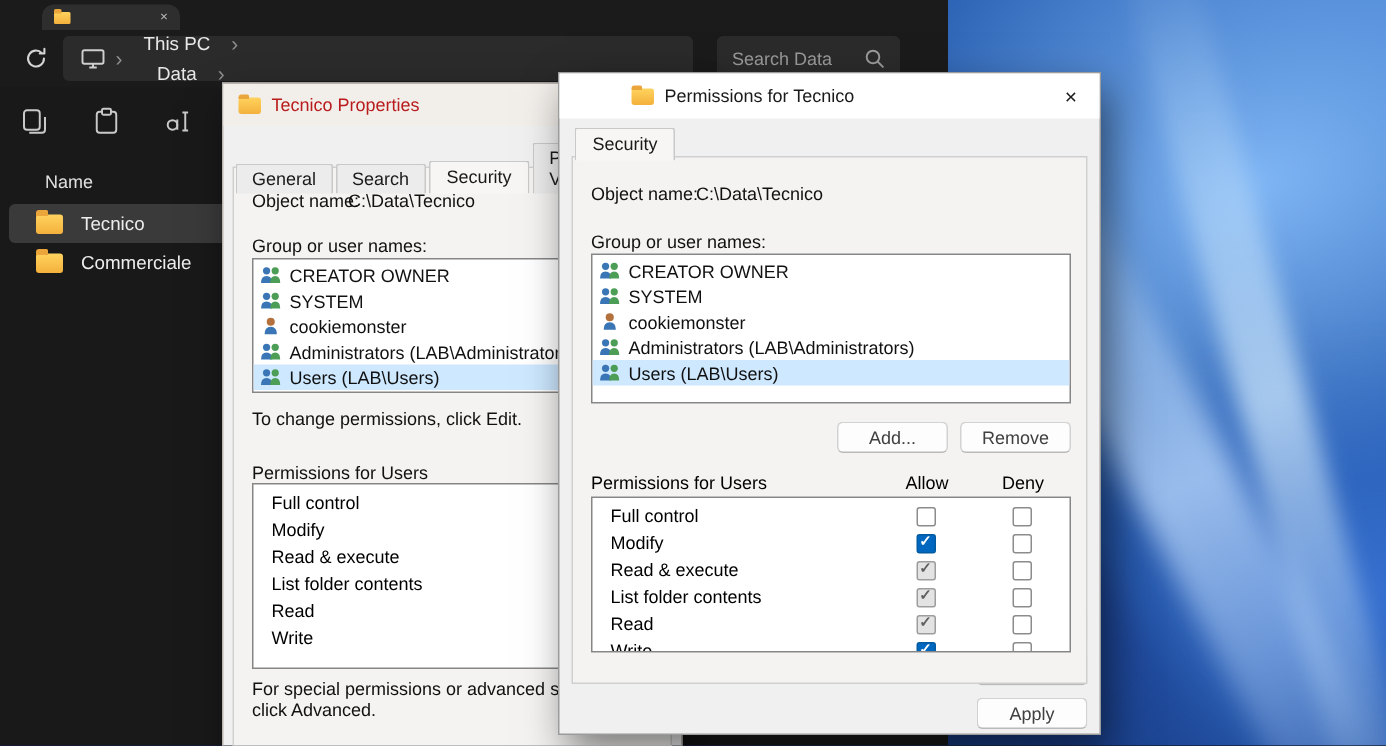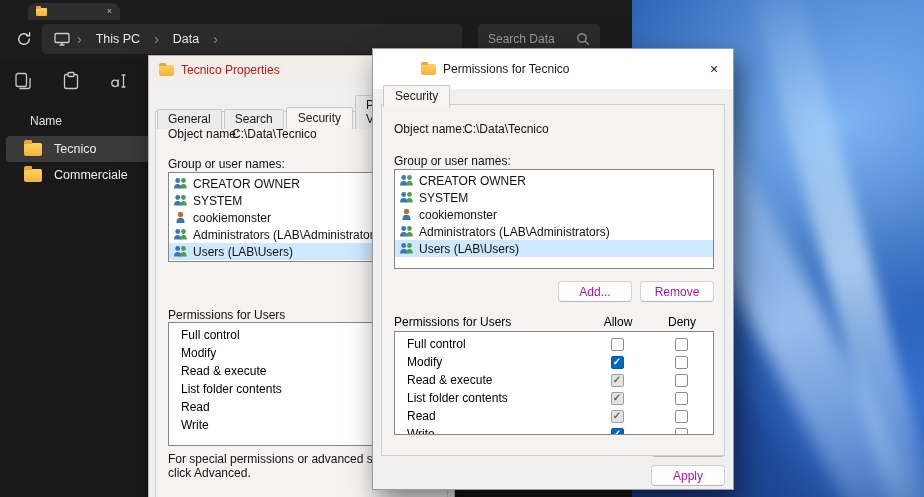--- a/index.html
+++ b/index.html
@@ -19,21 +19,21 @@
   .tabstrip { height:20px; background:#1b1b1b; position:relative; }
   .wtab { position:absolute; left:28px; top:3px; width:92px; height:17px; background:#2e2e2e; border-radius:8px 8px 0 0; display:flex; align-items:center; justify-content:space-between; padding:0 8px; }
   .mini-folder { width:11px; height:8px; background:linear-gradient(#ffd35e,#f3b13c); border-radius:1px; position:relative; }
   .mini-folder::before { content:""; position:absolute; top:-2px; left:0; width:5px; height:3px; background:#eaa63a; border-radius:1px 1px 0 0; }
   .tab-close { color:#b5b5b5; font-size:9px; line-height:1; }
   .tab-close::before { content:"×"; }
 
   .addressbar { height:38px; background:#1b1b1b; display:flex; align-items:center; padding:0 10px; }
   .icon-btn { width:28px; height:28px; display:flex; align-items:center; justify-content:center; border-radius:4px; flex:none; }
   .breadcrumb { width:420px; height:30px; background:#2b2b2b; border-radius:4px; display:flex; align-items:center; padding:0 12px; margin-left:4px; color:#e8e8e8; font-size:12.5px; }
-  .crumbs { display:flex; align-items:center; }
+  .crumbs { display:flex; align-items:center;flex-direction:column; }
   .crumb { display:flex; align-items:center; }
   .crumb-label { padding:3px 9px; border-radius:3px; cursor:default; white-space:nowrap; }
   .chev { color:#8f8f8f; font-size:14px; padding:0 5px; line-height:1; }
   .chev::before { content:"›"; }
   .pc-icon { margin-right:2px; display:flex; }
   .searchbox { width:122px; height:30px; background:#2b2b2b; border-radius:4px; margin-left:16px; display:flex; align-items:center; padding:0 10px; gap:6px; }
   .search-input { flex:1; min-width:0; background:transparent; border:0; outline:0; color:#cfcfcf; font-size:12px; font-family:inherit; }
   .search-input::placeholder { color:#9a9a9a; }
 
   .commandbar { height:46px; background:#191919; display:flex; align-items:center; gap:26px; padding:0 12px; }
@@ -61,21 +61,21 @@
 
   .field-label { position:absolute; font-size:12px; color:#111; white-space:nowrap; }
   .listbox { position:absolute; background:#fff; border:1px solid #868686; padding-top:2px; overflow:hidden; }
   .lb-row { height:17px; display:flex; align-items:center; gap:5px; padding:0 3px 0 4px; font-size:12px; color:#111; white-space:nowrap; }
   .lb-row.selected { background:#cde8ff; }
   .usericon { width:15px; height:13px; display:inline-flex; flex:none; }
   .usericon svg { display:none; }
   .usericon.group-icon svg.double { display:block; }
   .usericon.user-icon svg.single { display:block; }
 
-  .btn { background:#fdfdfd; border:1px solid #d2d2d2; border-bottom-color:#b9b9b9; border-radius:4px; font-size:12px; color:#a21caf; display:flex; align-items:center; justify-content:center; width:74px; height:21px; }
+  .btn { background:#fdfdfd; border:1px solid #d2d2d2; border-bottom-color:#b9b9b9; border-radius:4px; font-size:12px; color:#404040; display:flex; align-items:center; justify-content:center; width:74px; height:21px; }
   .abs-btn { position:absolute; }
 
   .cb { width:13px; height:13px; border:1px solid #8c8c8c; background:#fff; border-radius:2px; display:flex; align-items:center; justify-content:center; font-size:10px; line-height:1; }
   .cb.checked { background:#0067c0; border-color:#005ba1; }
   .cb.checked::after { content:"✓"; color:#fff; font-weight:bold; }
   .cb.inherited { background:#e3e3e3; border-color:#9d9d9d; }
   .cb.inherited::after { content:"✓"; color:#5f5f5f; font-weight:bold; }
 
   
   #dlg1 { left:148px; top:55px; width:307px; height:470px; z-index:10; border-color:#b9b3ae; }
@@ -88,21 +88,21 @@
   #dlg1 .listbox.groups { left:12px; top:60px; width:272px; height:90px; }
   #dlg1 .edit-hint { left:12px; top:160px; }
   #dlg1 .perms-label { left:12px; top:196px; }
   #dlg1 .perm-list { position:absolute; left:12px; top:210px; width:272px; height:124px; background:#fff; border:1px solid #868686; padding-top:3px; overflow:hidden; }
   #dlg1 .perm-item { height:18px; display:flex; align-items:center; padding-left:12px; font-size:12px; }
   #dlg1 .adv1 { left:12px; top:340px; }
   #dlg1 .adv2 { left:12px; top:354px; }
 
   
   #dlg2 { left:372px; top:48px; width:362px; height:442px; z-index:20; }
-  #dlg2 .titlebar { height:40px; background:#ffffff; color:#1a1a1a;padding-left:48px; }
+  #dlg2 .titlebar { height:30px; background:#ffffff; color:#1a1a1a;padding-left:48px; }
   #dlg2 .tabrow { left:10px; top:38px; }
   #dlg2 .tab-page { left:8px; top:55px; right:8px; height:352px; }
   #dlg2 .obj-label { left:12px; top:17px; }
   #dlg2 .obj-value { left:82px; top:17px; }
   #dlg2 .groups-label { left:12px; top:49px; }
   #dlg2 .listbox.groups { left:12px; top:64px; width:320px; height:100px; }
   #dlg2 .btn-add { left:176px; top:176px; }
   #dlg2 .btn-remove { left:258px; top:176px; }
   #dlg2 .perm-header { position:absolute; left:12px; top:210px; width:320px; display:grid; grid-template-columns:1fr 64px 64px; font-size:12px; }
   #dlg2 .perm-header .hdr-c { text-align:center; }
@@ -285,20 +285,21 @@
               <path d="M1 12.5 q0 -5 4 -5 t4 5 z" fill="#3a76b5"></path>
               <circle cx="11.2" cy="3.8" r="2.6" fill="#4c9e57"></circle>
               <path d="M7.6 12.5 q0 -5 3.6 -5 t3.6 5 z" fill="#4c9e57"></path>
             </svg>
 
           </span>
           <span class="lb-label">Users (LAB\Users)</span>
         </div>
       </div>
 
+    <div class="field-label edit-hint">To change permissions, click Edit.</div>
     <div class="field-label perms-label">Permissions for Users</div>
 
     <div class="perm-list">
 
         <div class="perm-item">Full control</div>
 
         <div class="perm-item">Modify</div>
 
         <div class="perm-item">Read &amp; execute</div>
 

